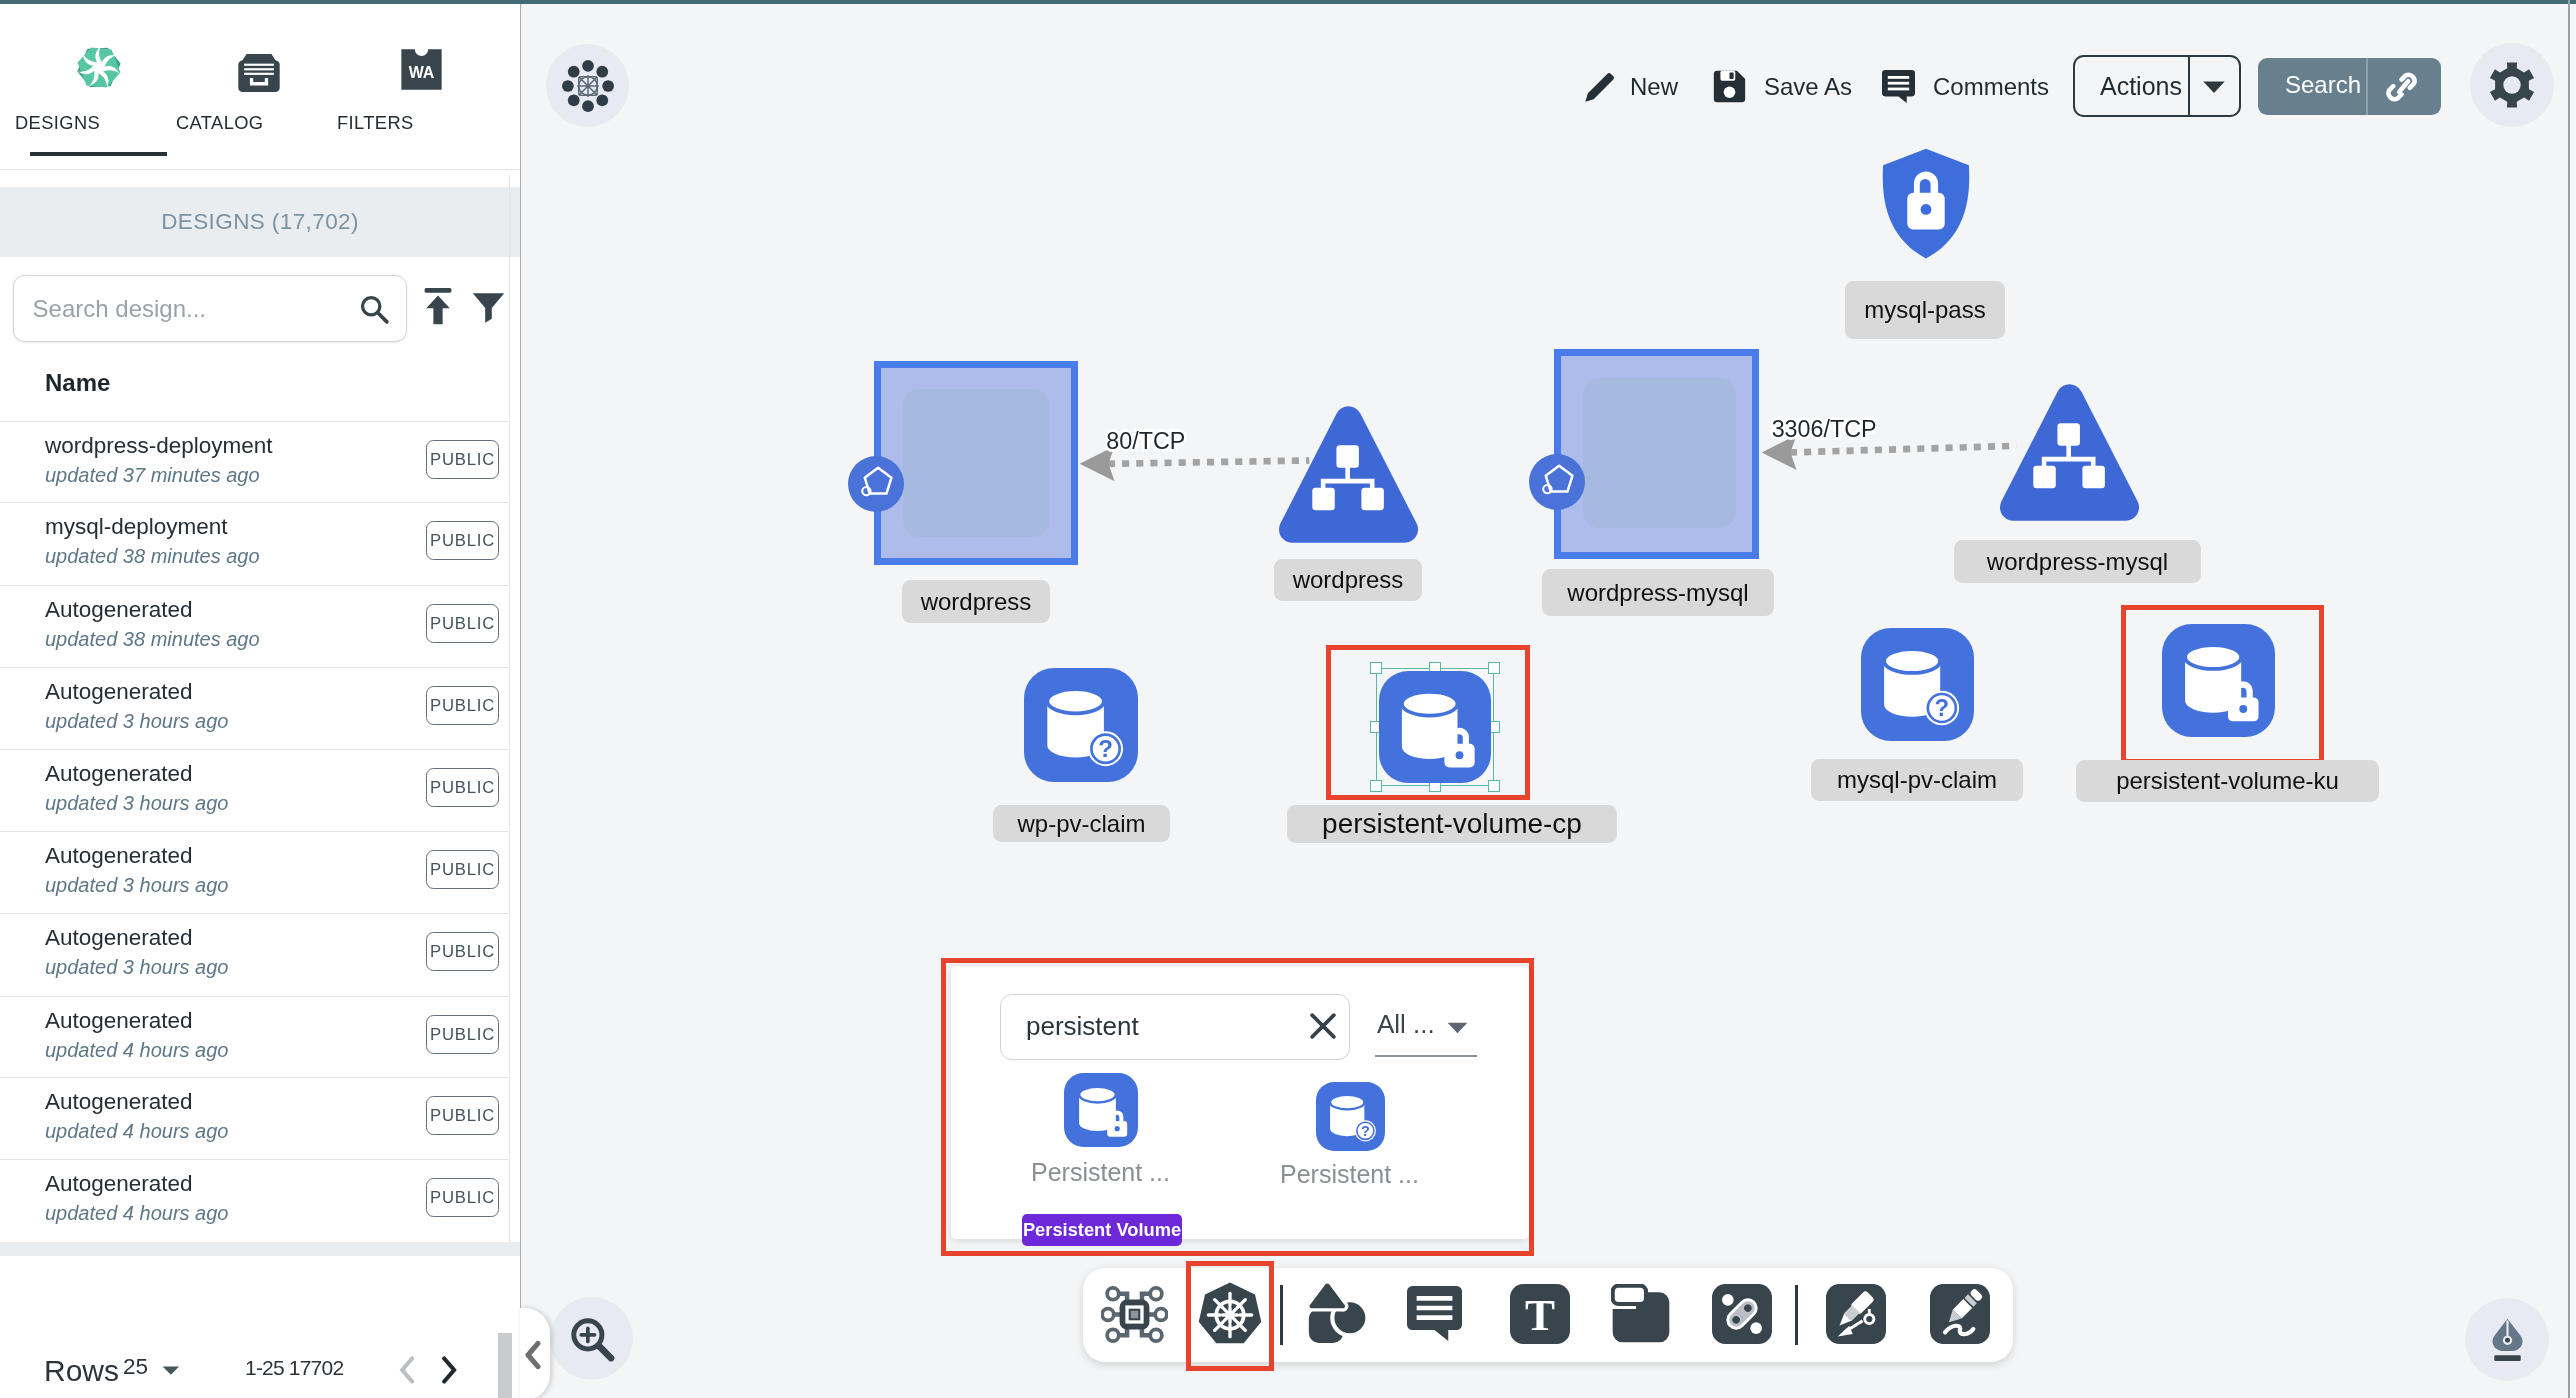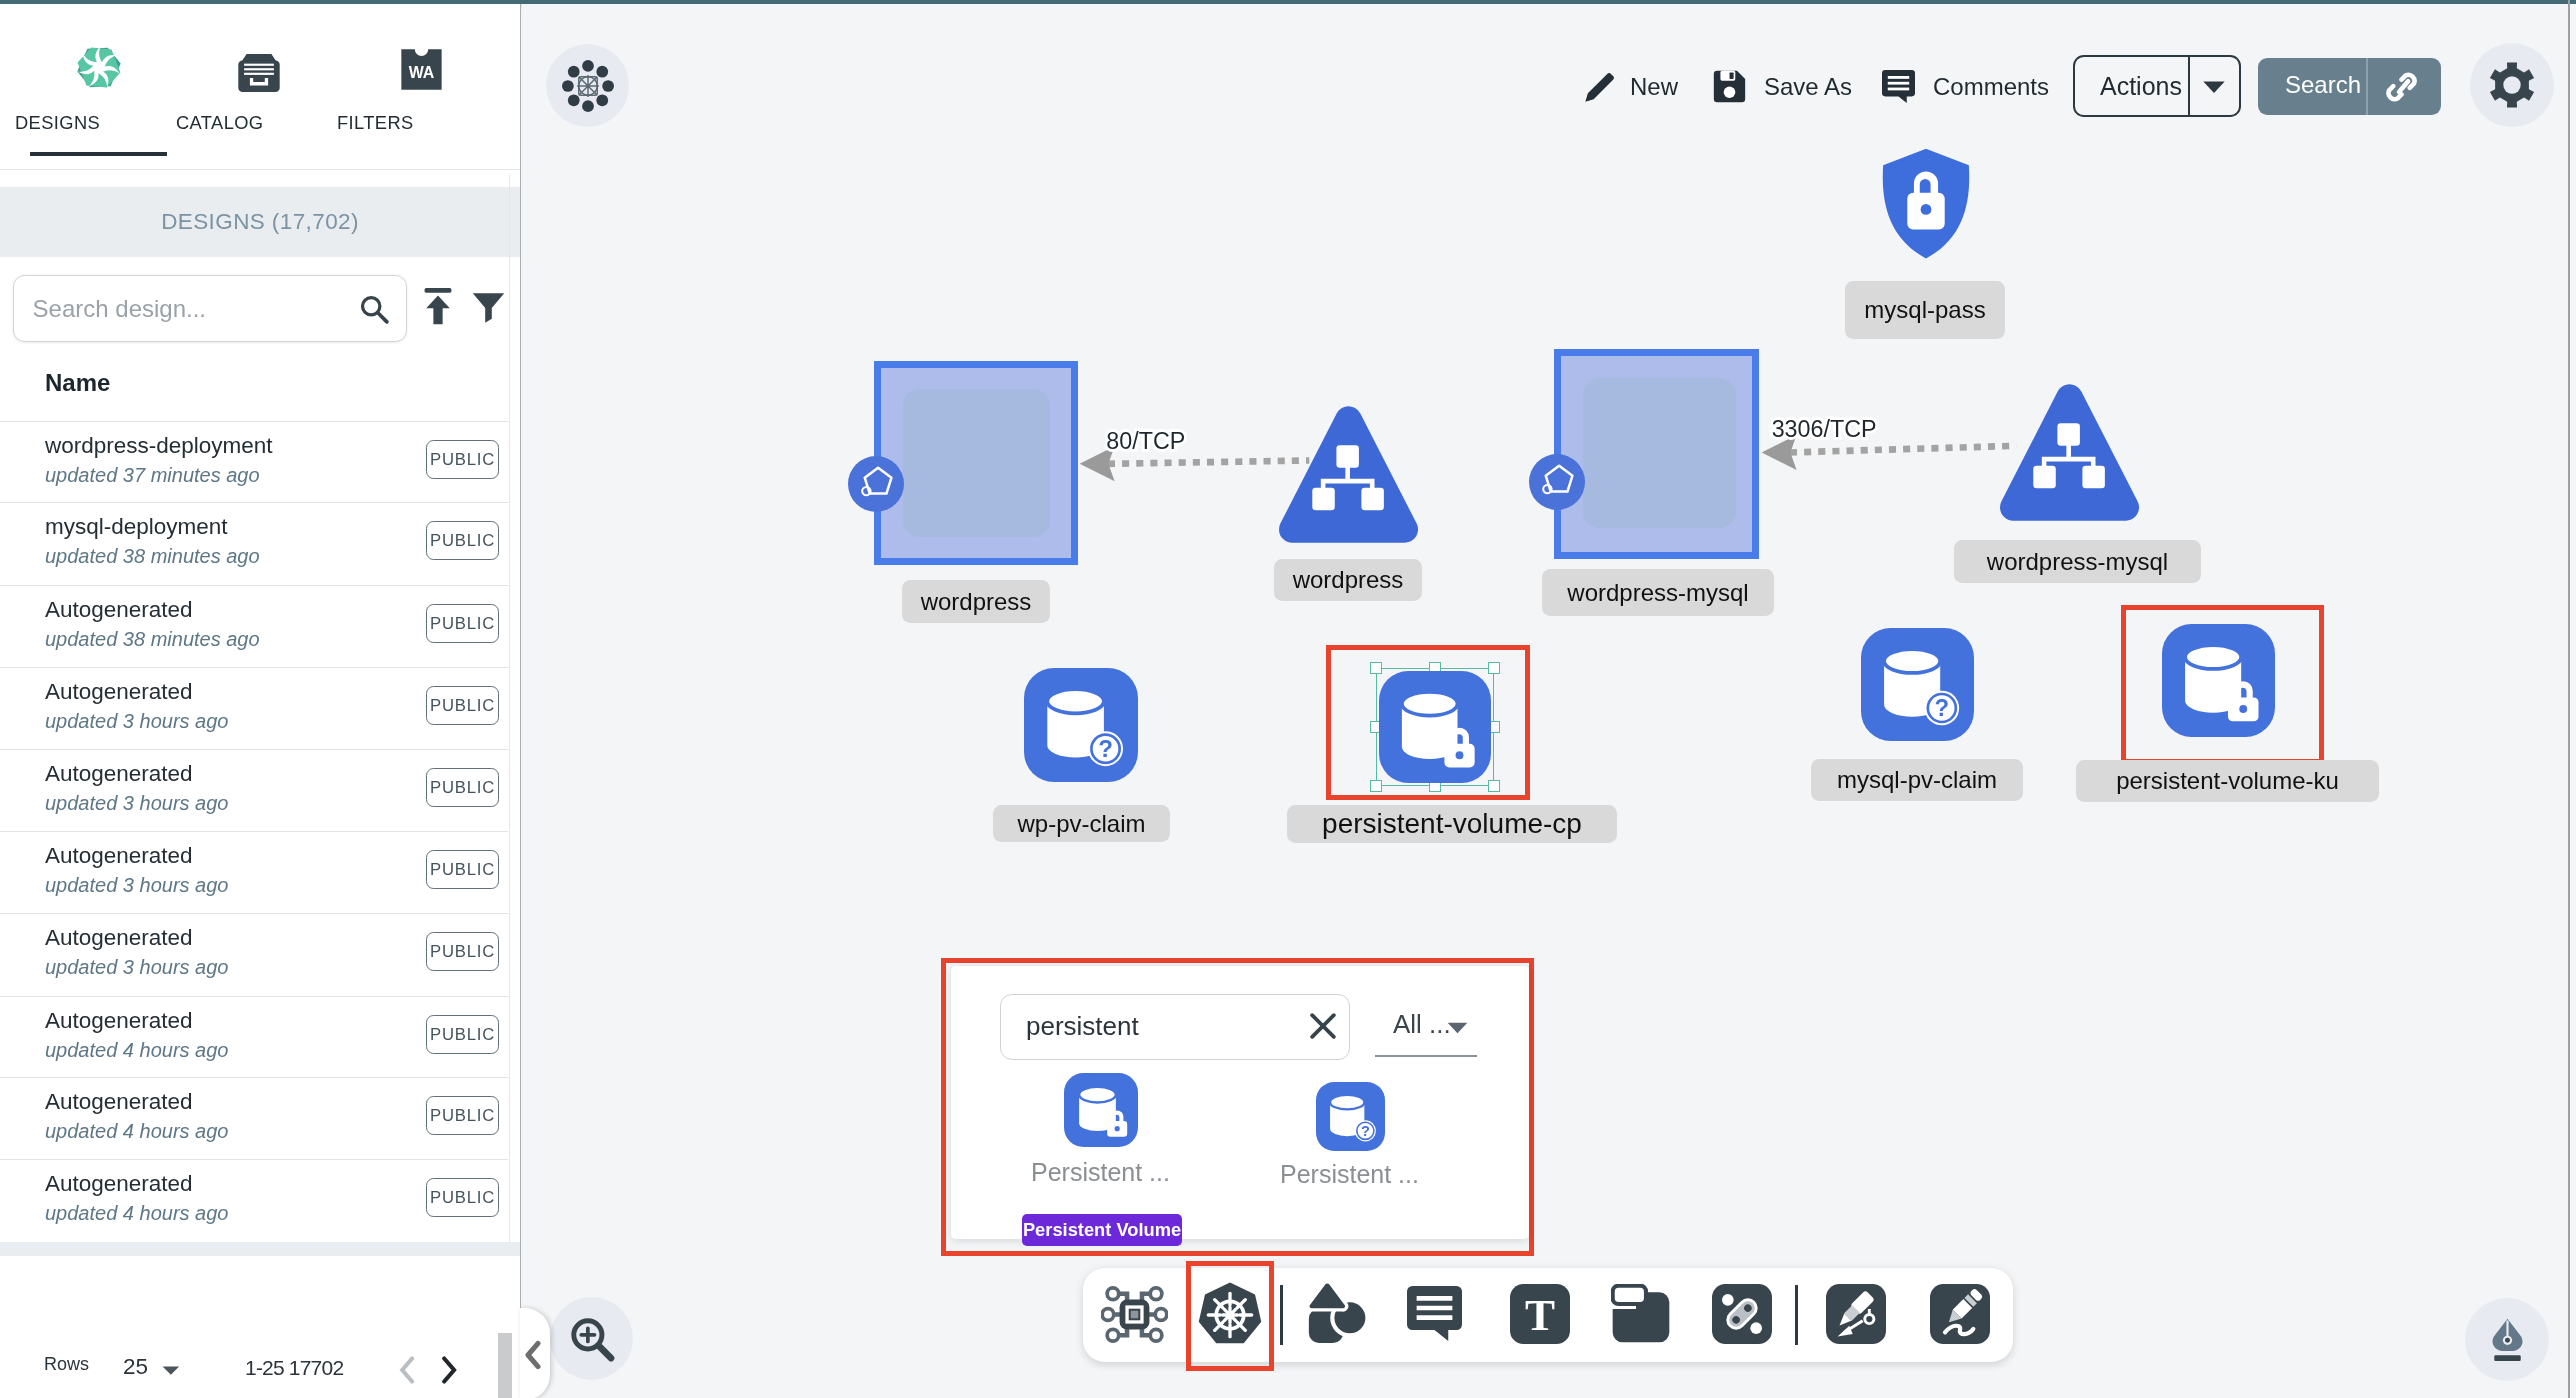--- a/index.html
+++ b/index.html
@@ -226,21 +226,21 @@
 <div style="position:absolute;left:951px;top:966px;width:578px;height:273px;background:#fff;border-radius:5px;box-shadow:0 1.7px 8.3px rgba(0,0,0,.12);">
   <div style="position:absolute;left:49px;top:27.5px;width:350px;height:66px;border:1.7px solid #d2d2d2;border-radius:11.7px;">
     <span style="position:absolute;left:25px;top:16.7px;font-size:26px;color:#2a343a;">persistent</span>
     <svg style="position:absolute;left:307px;top:16.7px;" width="30" height="30" viewBox="0 0 36 36">
         <g stroke="#37434b" stroke-width="4.5" stroke-linecap="round">
           <line x1="5" y1="5" x2="31" y2="31"></line>
           <line x1="31" y1="5" x2="5" y2="31"></line>
         </g>
       </svg>
   </div>
-  <span style="position:absolute;left:426px;top:43px;font-size:26px;color:#3a444b;margin-left:16px;">All ...</span>
+  <span style="position:absolute;left:426px;top:43px;font-size:26px;color:#3a444b;">All ...</span>
   <svg style="position:absolute;left:495px;top:55px;" width="23" height="14" viewBox="0 0 28 17">
       <path d="M2 2 L14 15 L26 2 Z" fill="#5c6670"></path>
     </svg>
   <div style="position:absolute;left:424px;top:89px;width:102px;height:1.7px;background:#8b9298;"></div>
   <svg style="position:absolute;left:113px;top:107px;" width="74" height="74" viewBox="0 0 137 137">
       <rect x="0" y="0" width="137" height="137" rx="36" fill="#4472dd"></rect>
       <path d="M28 40 L28 93 a34 14.5 0 0 0 68 0 L96 40 Z" fill="#ffffff"></path>
       <ellipse cx="62" cy="40" rx="34" ry="14.5" fill="#ffffff"></ellipse>
       <ellipse cx="62" cy="40" rx="34" ry="14.5" fill="none" stroke="#4472dd" stroke-width="4.5"></ellipse>
       <g fill="#ffffff">
@@ -506,21 +506,21 @@
 <div class="nm" style="top:11.7px;">Autogenerated</div>
 <div class="sub" style="top:43px;">updated 4 hours ago</div>
 <div class="badge" style="top:19px;">PUBLIC</div>
 </div>
 <div class="rowline" style="top:1238px;"></div>
 </div>
 
   <div style="position:absolute;left:509px;top:171px;width:0.8px;height:1067px;background:#e4e6e8;"></div>
   <div id="botstrip"></div>
   <div id="pager">
-    <span style="position:absolute;left:44px;top:98px;font-size:18px;color:#2a343a;">Rows</span>
+    <span style="position:absolute;left:44px;top:98px;font-size:30px;color:#2a343a;">Rows</span>
     <span style="position:absolute;left:123px;top:98px;font-size:22.5px;color:#2a343a;">25</span>
     <svg style="position:absolute;left:160px;top:108px;" width="21.7" height="13.3" viewBox="0 0 26 16">
         <path d="M3 3 L13 13 L23 3 Z" fill="#4a565e"></path>
       </svg>
     <span style="position:absolute;left:245px;top:100px;font-size:21px;letter-spacing:-0.8px;color:#2a343a;">1-25 17702</span>
     <svg style="position:absolute;left:398px;top:100px;" width="18.3" height="28" viewBox="0 0 22 34">
         <path d="M17 3 L5 17 L17 31" fill="none" stroke="#b9bec2" stroke-width="5" stroke-linecap="round"></path>
       </svg>
     <svg style="position:absolute;left:440px;top:100px;" width="18.3" height="28" viewBox="0 0 22 34">
         <path d="M5 3 L17 17 L5 31" fill="none" stroke="#20282e" stroke-width="5" stroke-linecap="round"></path>

